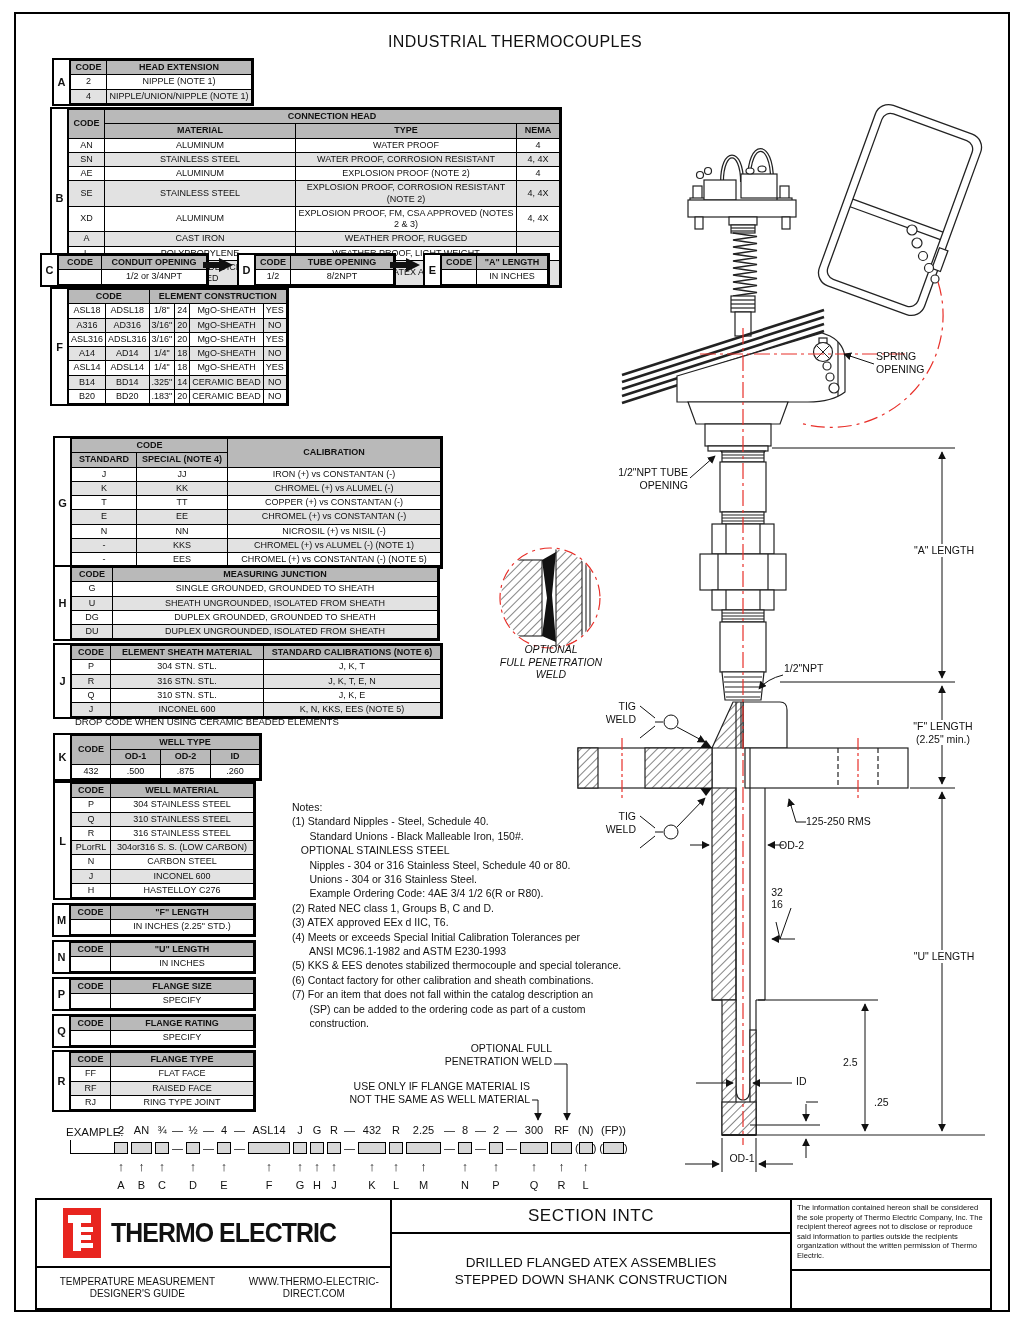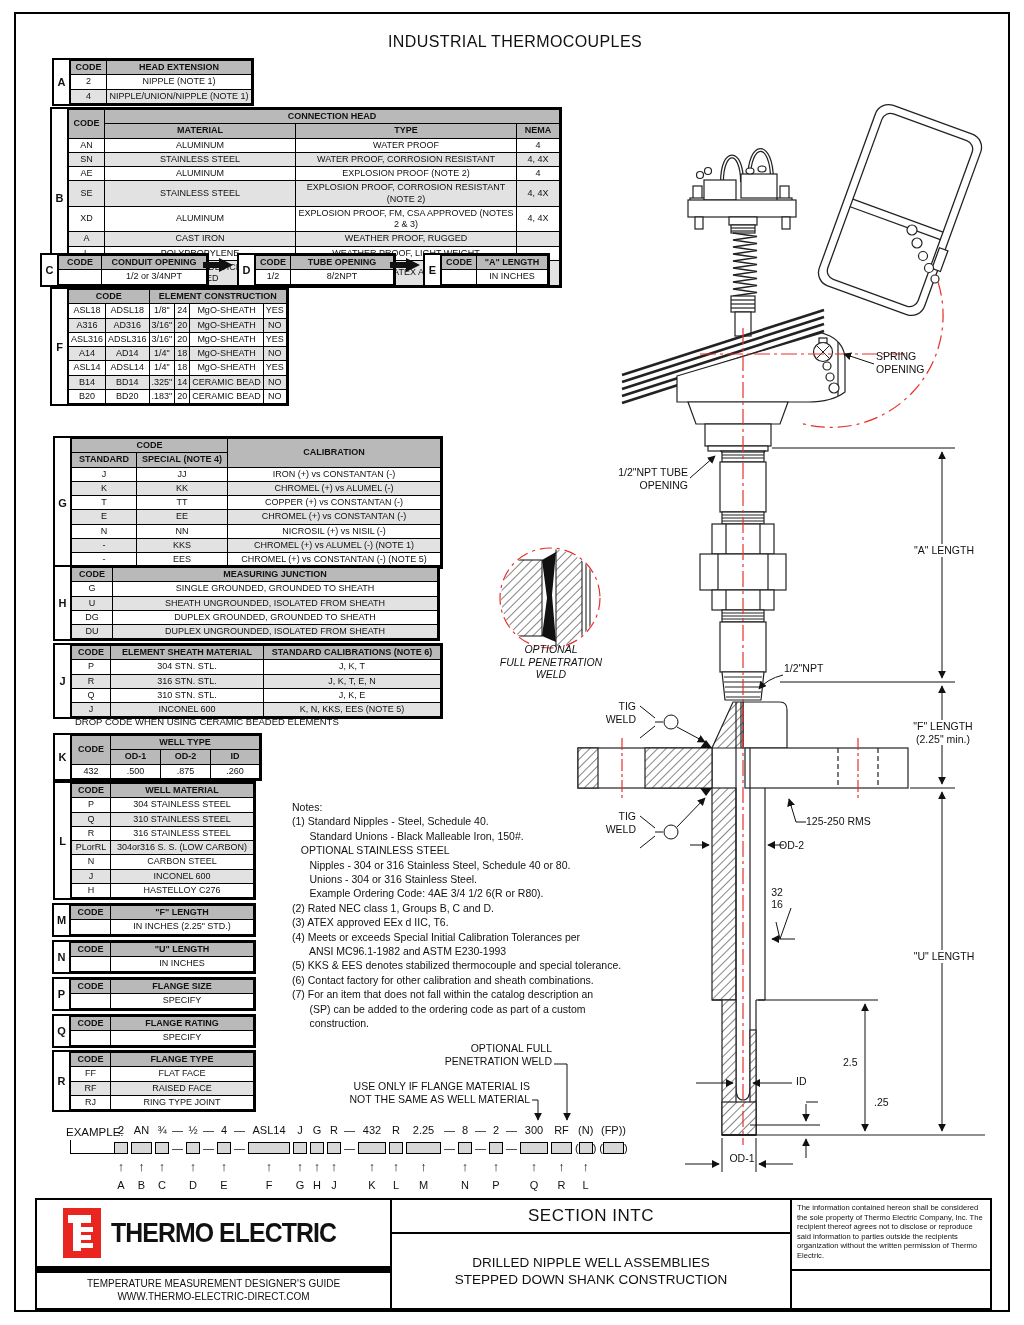--- a/index.html
+++ b/index.html
@@ -40,23 +40,23 @@
   .ea{height:24px;font-size:13px;line-height:24px;}
   .el{height:12px;font-size:11px;}
   .ex-sep .et,.ex-sep .eb{width:11px;justify-content:center;text-align:center;}
 
   
   #footer{left:35px;top:1198px;width:953px;height:108px;border:2px solid #000;display:flex;background:#fff;}
   .fcell{border-right:2px solid #000;display:flex;flex-direction:column;}
   #f-left{width:353px;}
   #f-center{width:398px;}
   #f-right{flex:1;border-right:none;}
-  #f-logo-row{height:66px;border-bottom:7px solid #000000;display:flex;align-items:center;padding-left:26px;}
+  #f-logo-row{height:66px;border-bottom:2px solid #000000;display:flex;align-items:center;padding-left:26px;}
   #brand-name{font-size:27px;font-weight:900;letter-spacing:-1px;margin-left:10px;transform:scaleX(.92);transform-origin:left;white-space:nowrap;}
-  #f-guide{flex:1;display:flex;flex-direction:column;align-items:center;justify-content:center;font-size:10px;line-height:12.5px;text-align:center;}
+  #f-guide{flex:1;display:flex;flex-direction:row;align-items:center;justify-content:center;font-size:10px;line-height:12.5px;text-align:center;}
   #fc-top{height:32px;border-bottom:2px solid #000;display:flex;align-items:center;justify-content:center;font-size:17px;letter-spacing:.5px;}
   #fc-bottom{flex:1;display:flex;flex-direction:column;align-items:center;justify-content:center;font-size:13.5px;line-height:17px;text-align:center;}
   #fr-top{height:63px;border-bottom:2px solid #000;font-size:7.6px;line-height:9.6px;padding:3px 5px;}
   #fr-bottom{flex:1;display:flex;align-items:center;padding-left:6px;font-size:11.5px;}
 </style>
 </head>
 <body>
 
 <div class="abs" id="page-border"></div>
 <div class="abs" id="doc-title">INDUSTRIAL THERMOCOUPLES</div>
@@ -1009,20 +1009,20 @@
       <div id="brand-name">THERMO ELECTRIC</div>
     </div>
     <div id="f-guide">
       <div>TEMPERATURE MEASUREMENT DESIGNER'S GUIDE</div>
       <div>WWW.THERMO-ELECTRIC-DIRECT.COM</div>
     </div>
   </div>
   <div class="fcell" id="f-center">
     <div id="fc-top">SECTION INTC</div>
     <div id="fc-bottom">
-      <div>DRILLED NIPPLE WELL ASSEMBLIES</div>
+      <div>DRILLED FLANGED ATEX ASSEMBLIES</div>
       <div>STEPPED DOWN SHANK CONSTRUCTION</div>
     </div>
   </div>
   <div class="fcell" id="f-right">
     <div id="fr-top">The information contained hereon shall be considered the sole property of Thermo Electric Company, Inc. The recipient thereof agrees not to disclose or reproduce said information to parties outside the recipients organization without the written permission of Thermo Electric.</div>
   </div>
 </div>
 
 </body></html>

